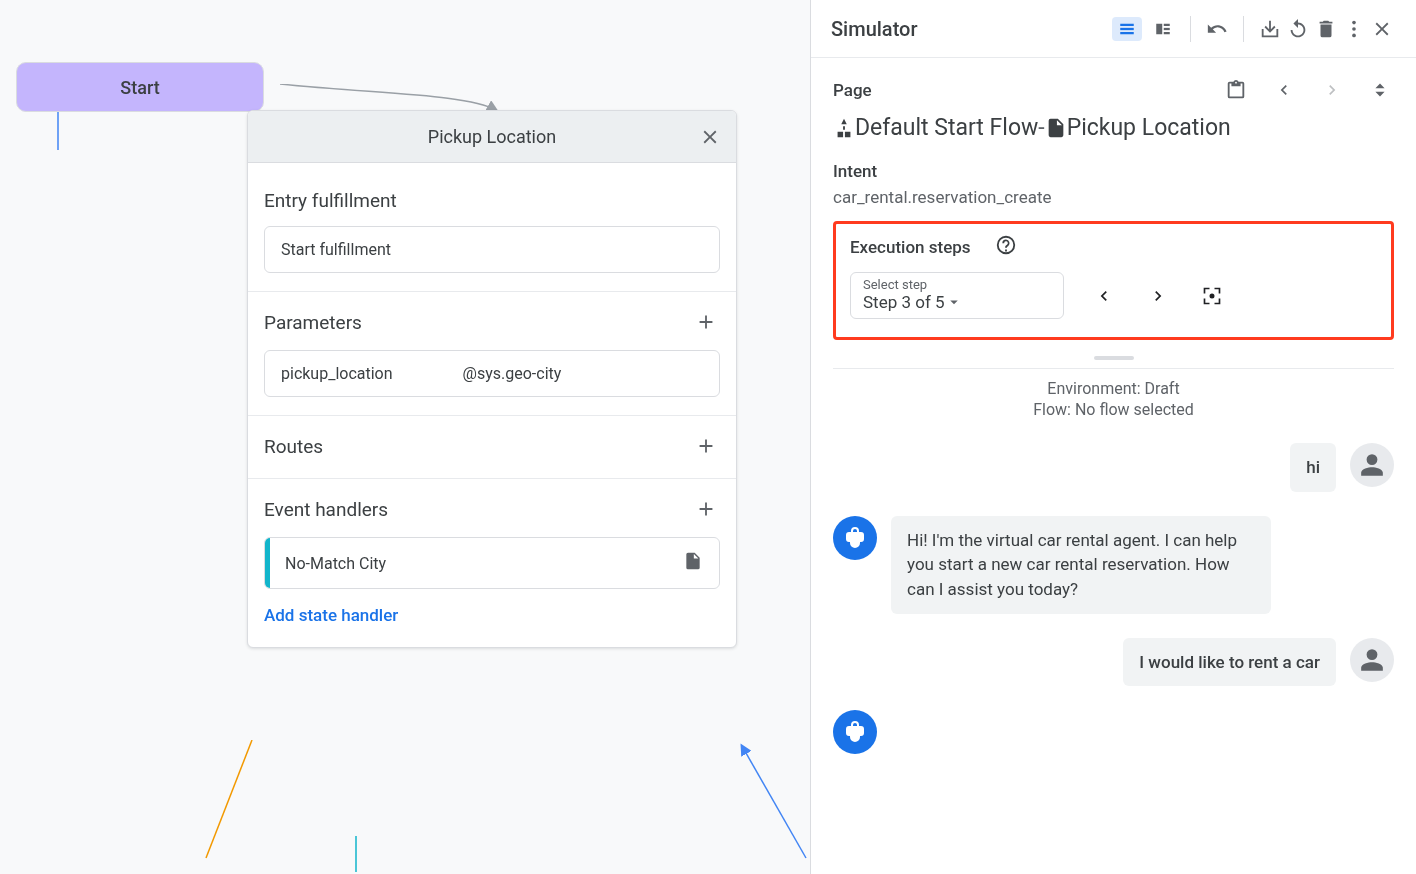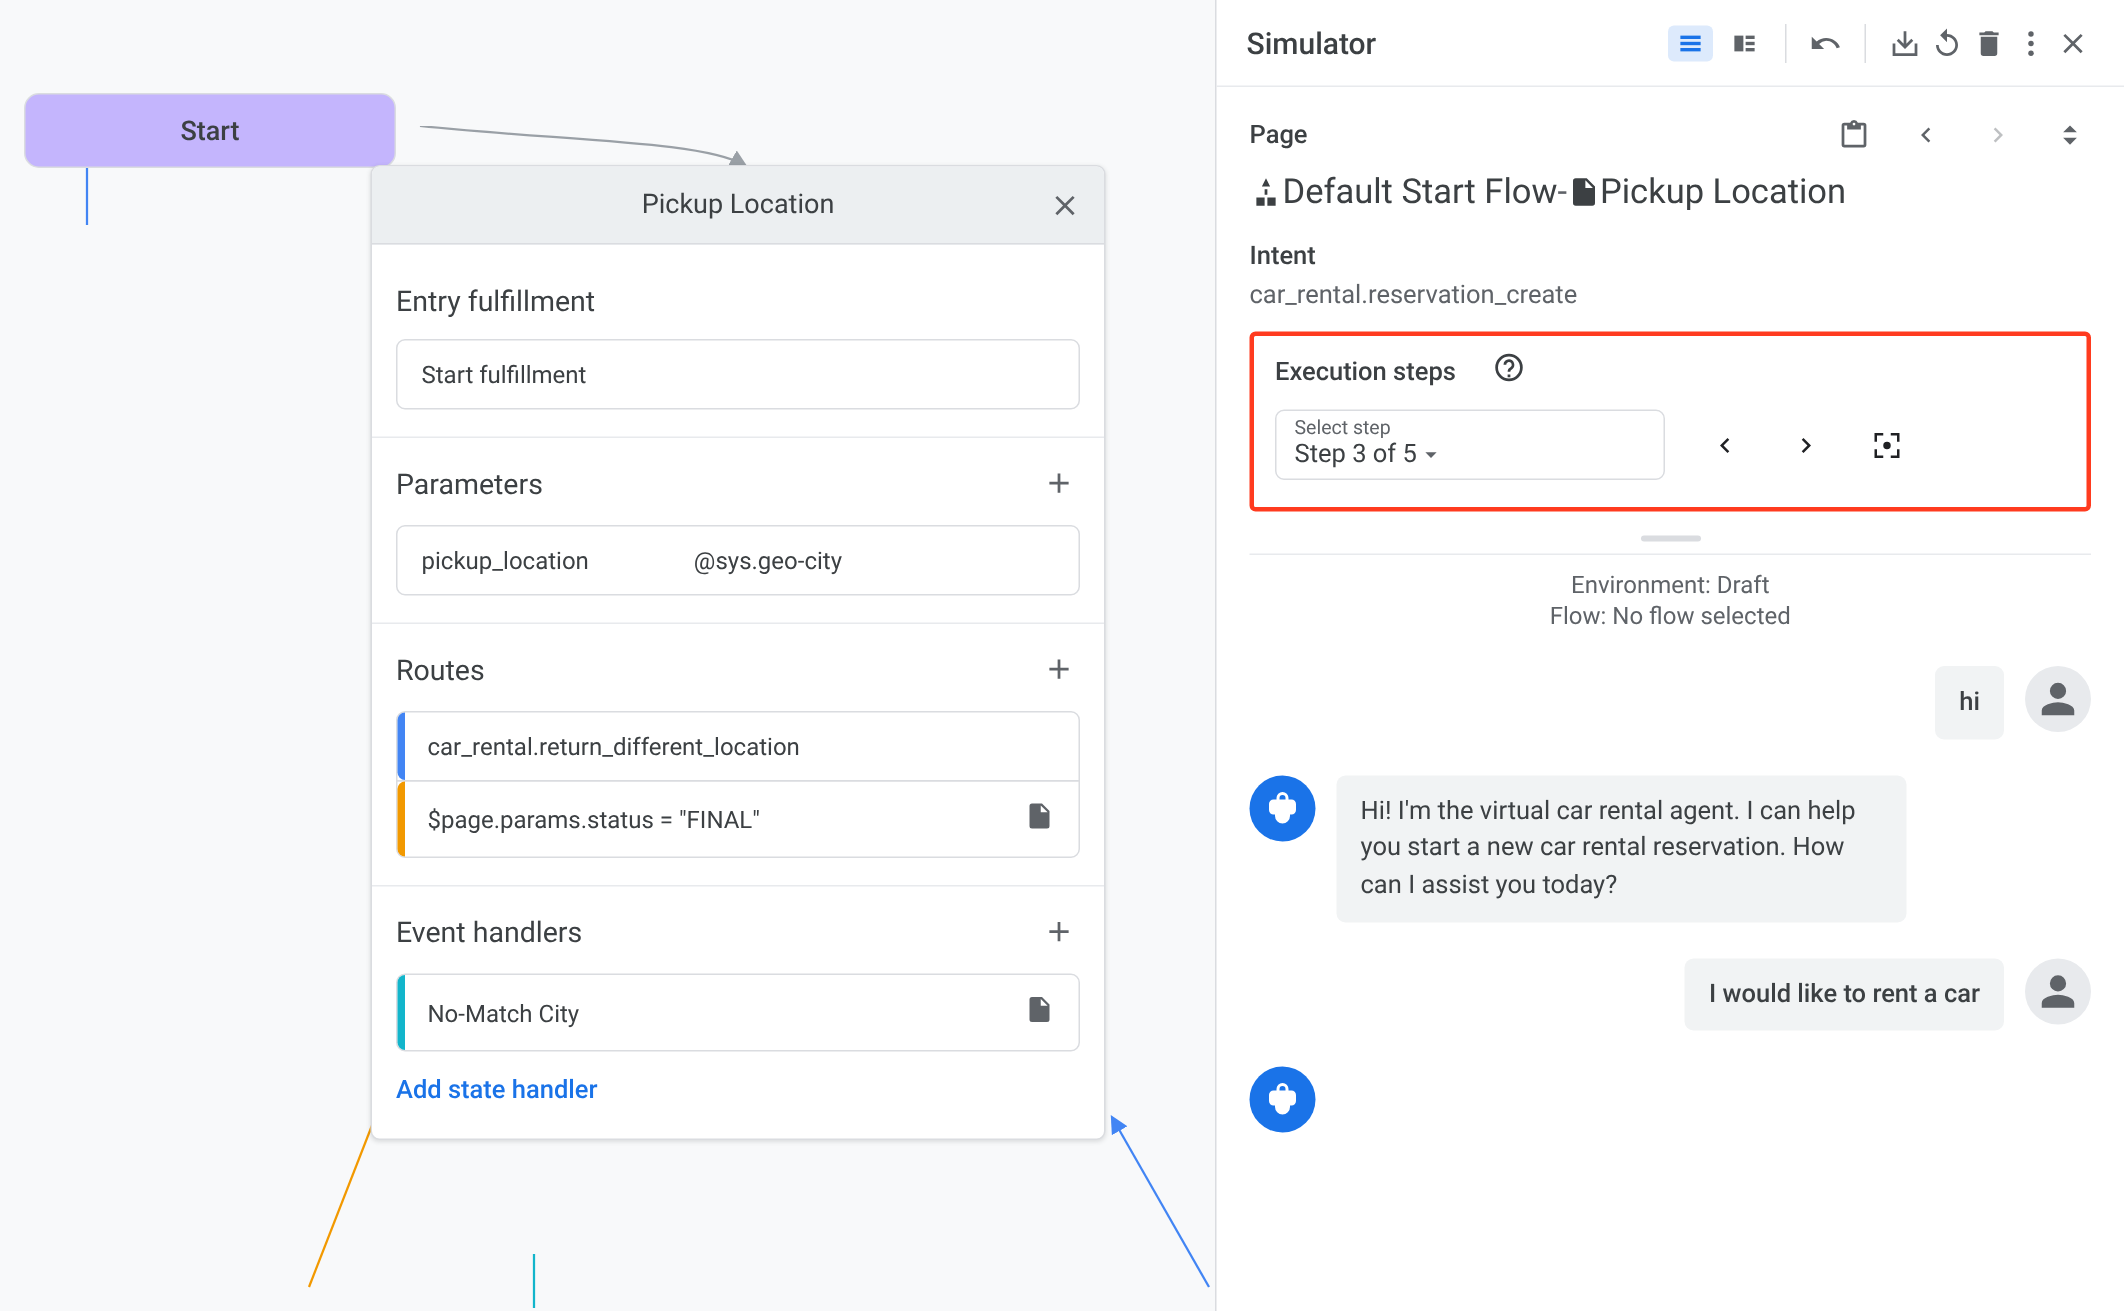--- a/index.html
+++ b/index.html
@@ -99,21 +99,21 @@
   .bc-ico { width:22px; height:22px; display:inline-flex; }
   .intent-name { margin-top:6px; font-size:17px; color:#5f6368; }
 
   .exec-box {
     margin-top:14px; border:3px solid #ff3b1f; border-radius:4px;
     padding:10px 14px 18px;
   }
   .exec-title { display:flex; align-items:center; gap:24px; font-size:17px; font-weight:500; }
   .exec-row { margin-top:12px; display:flex; align-items:center; gap:26px; }
   .select-step {
-    border:1px solid #dadce0; border-radius:6px; padding:4px 12px 6px; width:260px; font-size:13px; color:#5f6368;
+    border:1px solid #dadce0; border-radius:6px; padding:4px 12px 6px; width:214px; font-size:13px; color:#5f6368;
   }
   .select-step .val { font-size:17px; color:#3c4043; display:flex; align-items:center; justify-content:flex-start; }
   .nav-btn { color:#202124; }
   .nav-btn svg{width:20px;height:20px;}
 
   .drag-handle { width:40px; height:4px; background:#dadce0; border-radius:2px; margin:16px auto 0; }
 
   .chat { padding: 8px 22px 10px; overflow:auto; }
   .env-line { text-align:center; color:#5f6368; font-size:16px; margin-top:10px;}
   .env-line + .env-line{margin-top:2px;}
@@ -193,31 +193,20 @@
         </div>
         <hr class="divider">
         <div class="section-hdr">
           <h3>Routes</h3>
           <span class="icon-btn add-btn">
               <svg viewBox="0 0 24 24">
                 <path d="M19 13h-6v6h-2v-6H5v-2h6V5h2v6h6z"></path>
               </svg>
             </span>
         </div>
-        <div class="routes-group">
-          <div class="field-box route-box blue">
-            <span>car_rental.return_different_location</span>
-          </div>
-          <div class="field-box route-box orange">
-            <span>$page.params.status = "FINAL"</span>
-            <span class="page-ico"><svg viewBox="0 0 24 24" width="20" height="20">
-                  <path fill="#5f6368" d="M14 2H6a2 2 0 0 0-2 2v16a2 2 0 0 0 2 2h12a2 2 0 0 0 2-2V8zM13 9V3.5L18.5 9z"></path>
-                </svg></span>
-          </div>
-        </div>
         <hr class="divider">
         <div class="section-hdr">
           <h3>Event handlers</h3>
           <span class="icon-btn add-btn">
               <svg viewBox="0 0 24 24">
                 <path d="M19 13h-6v6h-2v-6H5v-2h6V5h2v6h6z"></path>
               </svg>
             </span>
         </div>
         <div class="field-box route-box cyan">

